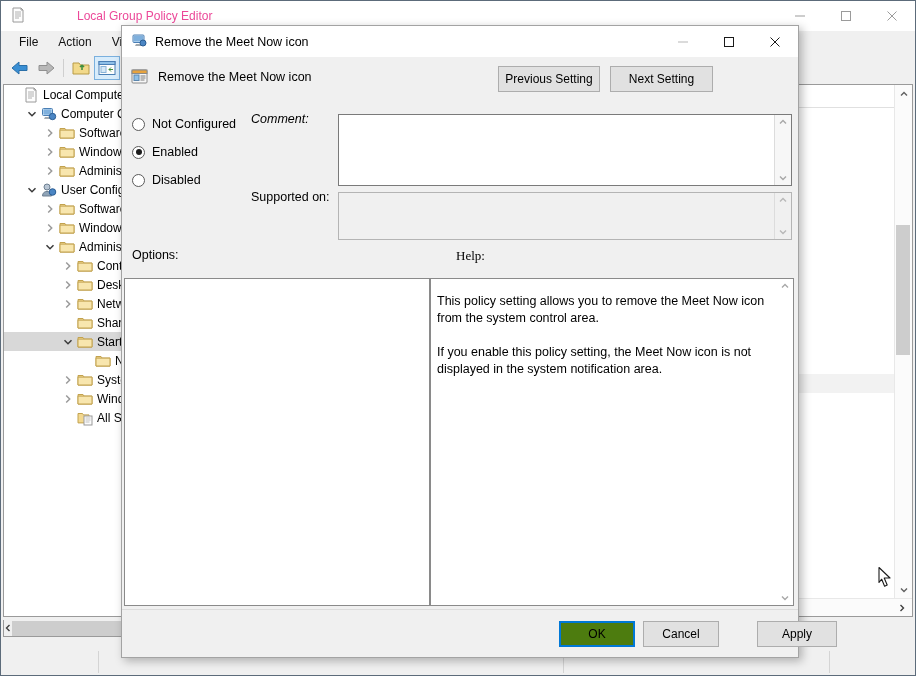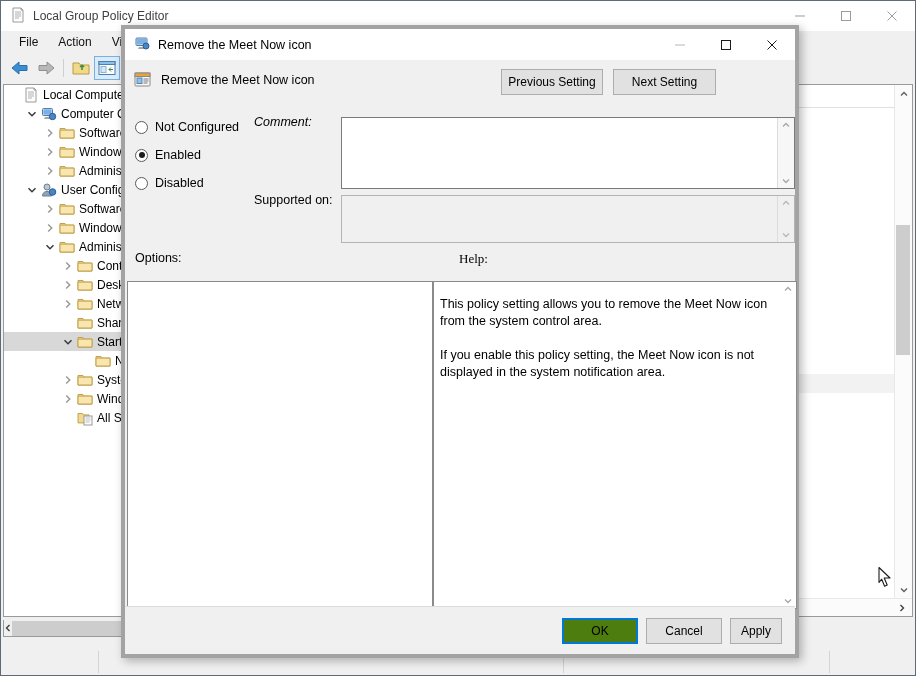--- a/index.html
+++ b/index.html
@@ -11,21 +11,21 @@
   
   #gpedit-window{
     position:absolute;left:0;top:0;width:916px;height:676px;
     background:#f0f0f0;border:1px solid #5c6b7a;box-sizing:border-box;
   }
   #gpedit-titlebar{
     position:absolute;left:0;top:0;right:0;height:30px;background:#ffffff;
     display:flex;align-items:center;
   }
   #gpedit-titlebar .tb-icon{margin-left:9px;margin-right:7px;display:block;}
-  #gpedit-title-text{color:#404040;font-size:12px;}
+  #gpedit-title-text{color:#ec4899;font-size:12px;margin-left:44px;}
   .win-ctrl-group{position:absolute;right:0;top:0;height:30px;display:flex;}
   .win-ctrl{width:46px;height:30px;display:flex;align-items:center;justify-content:center;}
   .win-ctrl svg{display:block;}
 
   #gpedit-menubar{
     position:absolute;left:0;top:30px;right:0;height:22px;background:#f0f0f0;
     display:flex;align-items:center;padding-left:8px;box-sizing:border-box;
   }
   .menu-item{padding:2px 10px;font-size:12px;color:#111;}
 
@@ -73,21 +73,21 @@
   #list-hscroll{
     position:absolute;left:0;right:0;bottom:0;height:17px;background:#fbfbfb;border-top:1px solid #e8e8e8;
     display:flex;align-items:center;justify-content:flex-end;
   }
   #gpedit-statusbar{position:absolute;left:2px;right:2px;bottom:2px;height:22px;background:#f0f0f0;}
   #gpedit-statusbar .sb-sep{position:absolute;top:0;bottom:0;width:1px;background:#d4d4d4;}
 
   
   #policy-dialog{
     position:absolute;left:121px;top:25px;width:678px;height:633px;
-    background:#f0f0f0;border:4px solid #a3a3a3;box-sizing:border-box;
+    background:#f0f0f0;border:1px solid #a3a3a3;box-sizing:border-box;
     box-shadow:3px 3px 9px rgba(0,0,0,.28);
   }
   #dlg-titlebar{position:absolute;left:0;top:0;right:0;height:31px;background:#ffffff;display:flex;align-items:center;}
   #dlg-titlebar .tb-icon{margin-left:9px;margin-right:8px;display:block;}
   #dlg-title-text{font-size:12.5px;color:#000;}
   .dlg-ctrl{width:46px;height:31px;display:flex;align-items:center;justify-content:center;}
 
   #dlg-header{position:absolute;left:0;top:31px;right:0;height:53px;background:#f0f0f0;}
   #dlg-setting-icon{position:absolute;left:9px;top:11px;}
   #dlg-setting-name{position:absolute;left:36px;top:13px;font-size:12.5px;}
@@ -123,21 +123,21 @@
   #help-text p{margin:8px 0 17px 0;}
   #help-scroll{position:absolute;right:0;top:0;bottom:0;width:17px;background:#ffffff;
                display:flex;flex-direction:column;justify-content:space-between;align-items:center;padding:3px 0;box-sizing:border-box;}
 
   #dlg-footer{position:absolute;left:0;right:0;bottom:0;height:47px;background:#f0f0f0;border-top:1px solid #dcdcdc;}
   .dlg-btn{position:absolute;top:11px;height:26px;background:#e1e1e1;border:1px solid #adadad;
            box-sizing:border-box;font-family:"Liberation Sans",sans-serif;font-size:12px;color:#000;
            display:flex;align-items:center;justify-content:center;}
   #btn-ok{left:437px;width:76px;border:2px solid #0078d7;background:#4d7c0f;}
   #btn-cancel{left:521px;width:76px;}
-  #btn-apply{left:605px;width:52px;}
+  #btn-apply{left:635px;width:80px;}
 
   #mouse-cursor{position:absolute;left:877px;top:566px;}
 </style>
 </head>
 <body>
 
 <div id="gpedit-window">
 
   <div id="gpedit-titlebar">
     <span class="tb-icon">

